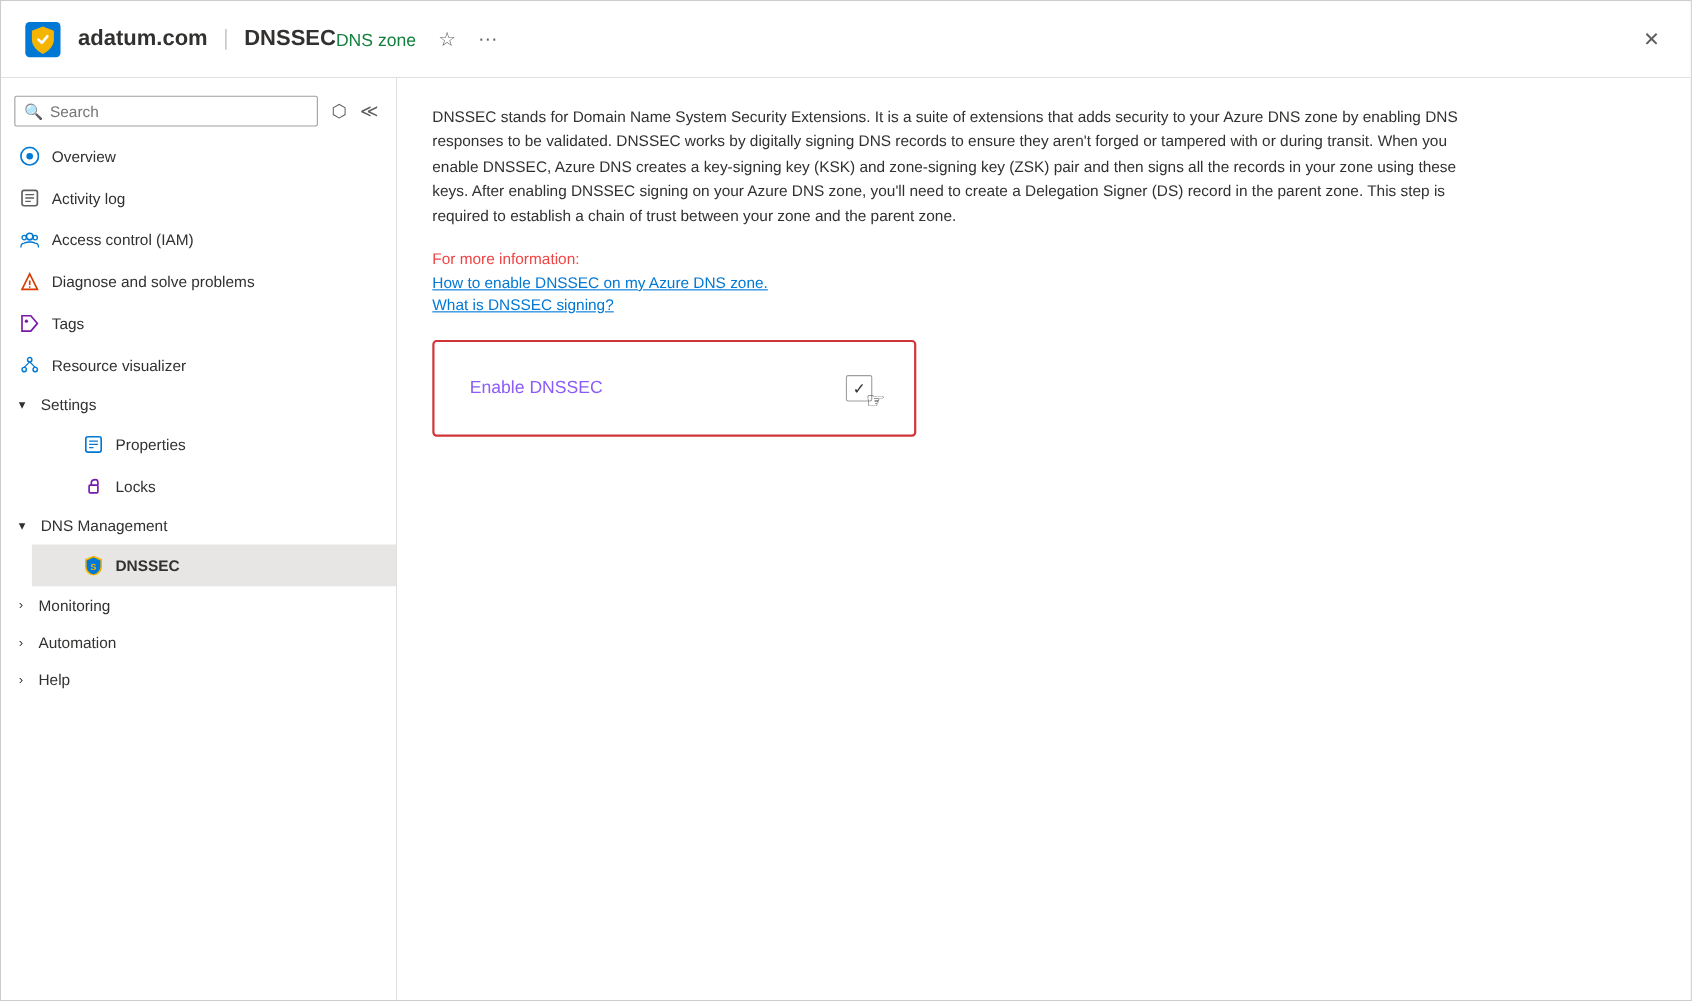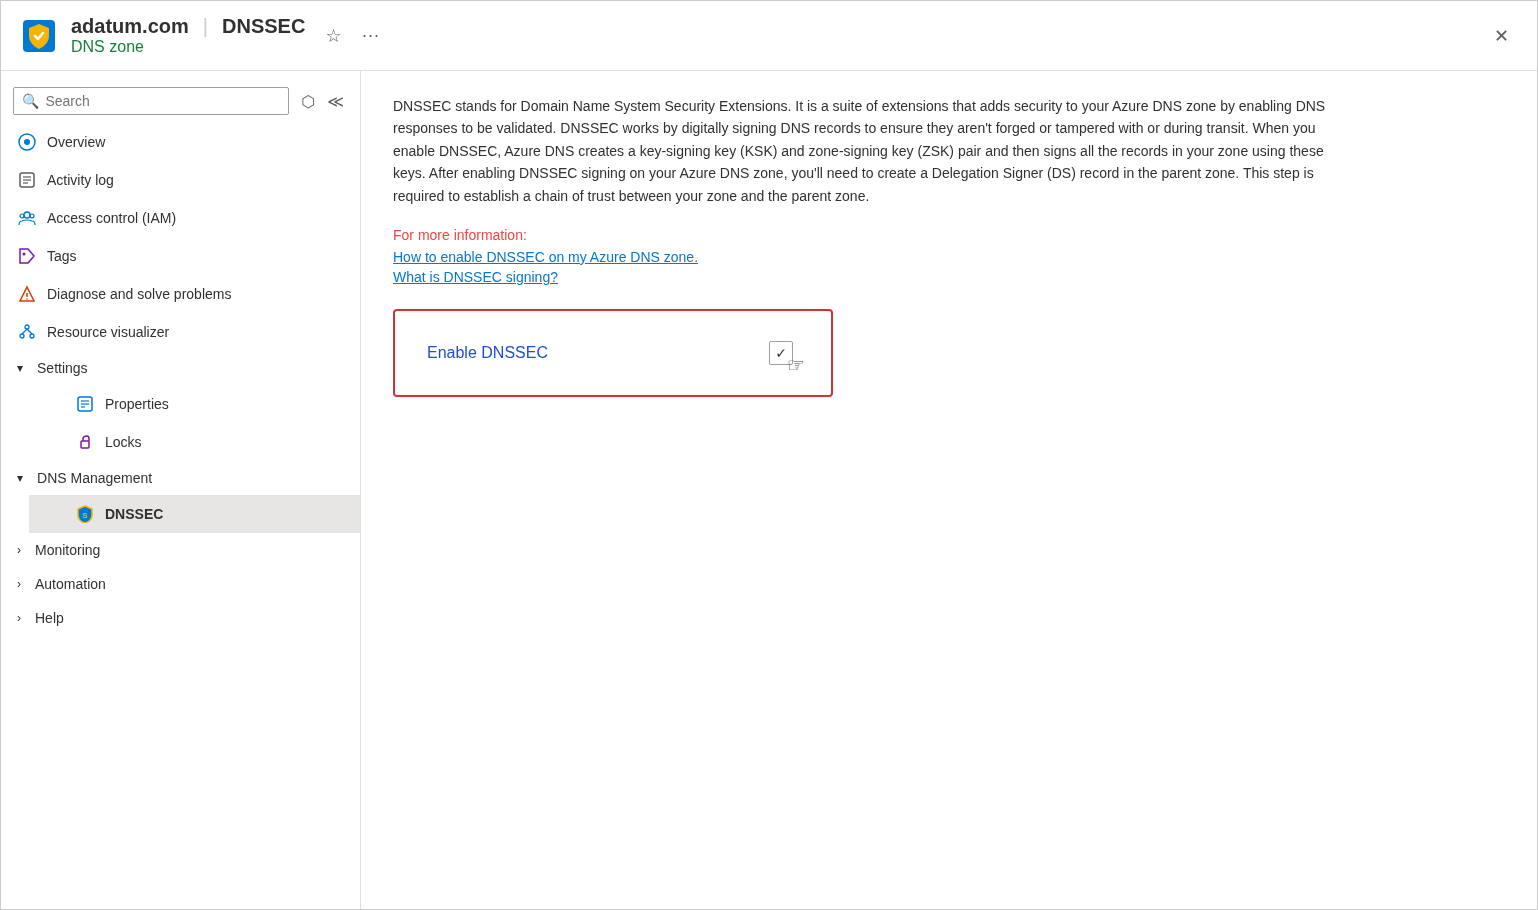--- a/index.html
+++ b/index.html
@@ -29,22 +29,23 @@
       flex-shrink: 0;
     }
     .header-icon {
       width: 36px;
       height: 36px;
       margin-right: 14px;
       flex-shrink: 0;
     }
     .header-title-group {
       display: flex;
-      flex-direction: column;
+      flex-direction: row;
       margin-right: 16px;
+      align-items: flex-end;
     }
     .header-title {
       font-size: 20px;
       font-weight: 600;
       color: #323130;
       display: flex;
       align-items: center;
       gap: 10px;
     }
     .header-separator {
@@ -232,21 +233,21 @@
       padding: 24px 32px;
       display: flex;
       align-items: center;
       justify-content: space-between;
       width: 440px;
       margin-top: 8px;
       cursor: pointer;
     }
     .enable-box-label {
       font-size: 16px;
-      color: #1d4ed8;
+      color: #8b5cf6;
       font-weight: 400;
     }
     .checkbox-container {
       position: relative;
       width: 36px;
       height: 36px;
       display: flex;
       align-items: center;
       justify-content: center;
     }
@@ -347,36 +348,36 @@
               <circle cx="14" cy="7" r="2" fill="none" stroke="#0078d4" stroke-width="1.2"></circle>
               <path d="M1 16 Q1 12 4 12 Q6 11 9 11 Q12 11 14 12 Q17 12 17 16" fill="none" stroke="#0078d4" stroke-width="1.2"></path>
             </svg>
         </span>
         <span class="nav-label">Access control (IAM)</span>
       </div>
 
       <div class="nav-item">
         <span class="nav-icon">
           <svg width="18" height="18" viewBox="0 0 18 18">
-              <path d="M2 2 L10 2 L16 9 L10 16 L2 16 Z" fill="none" stroke="#7719aa" stroke-width="1.5"></path>
-              <circle cx="6" cy="7" r="1.5" fill="#7719aa"></circle>
-            </svg>
-        </span>
-        <span class="nav-label">Tags</span>
-      </div>
-
-      <div class="nav-item">
-        <span class="nav-icon">
-          <svg width="18" height="18" viewBox="0 0 18 18">
               <path d="M9 2 L16 16 L2 16 Z" fill="none" stroke="#d83b01" stroke-width="1.5"></path>
               <line x1="9" y1="8" x2="9" y2="12" stroke="#d83b01" stroke-width="1.5"></line>
               <circle cx="9" cy="14" r="0.8" fill="#d83b01"></circle>
             </svg>
         </span>
         <span class="nav-label">Diagnose and solve problems</span>
+      </div>
+
+      <div class="nav-item">
+        <span class="nav-icon">
+          <svg width="18" height="18" viewBox="0 0 18 18">
+              <path d="M2 2 L10 2 L16 9 L10 16 L2 16 Z" fill="none" stroke="#7719aa" stroke-width="1.5"></path>
+              <circle cx="6" cy="7" r="1.5" fill="#7719aa"></circle>
+            </svg>
+        </span>
+        <span class="nav-label">Tags</span>
       </div>
 
       <div class="nav-item">
         <span class="nav-icon">
           <svg width="18" height="18" viewBox="0 0 18 18">
               <circle cx="9" cy="4" r="2" fill="none" stroke="#0078d4" stroke-width="1.3"></circle>
               <circle cx="4" cy="13" r="2" fill="none" stroke="#0078d4" stroke-width="1.3"></circle>
               <circle cx="14" cy="13" r="2" fill="none" stroke="#0078d4" stroke-width="1.3"></circle>
               <line x1="9" y1="6" x2="4" y2="11" stroke="#0078d4" stroke-width="1.2"></line>
               <line x1="9" y1="6" x2="14" y2="11" stroke="#0078d4" stroke-width="1.2"></line>

